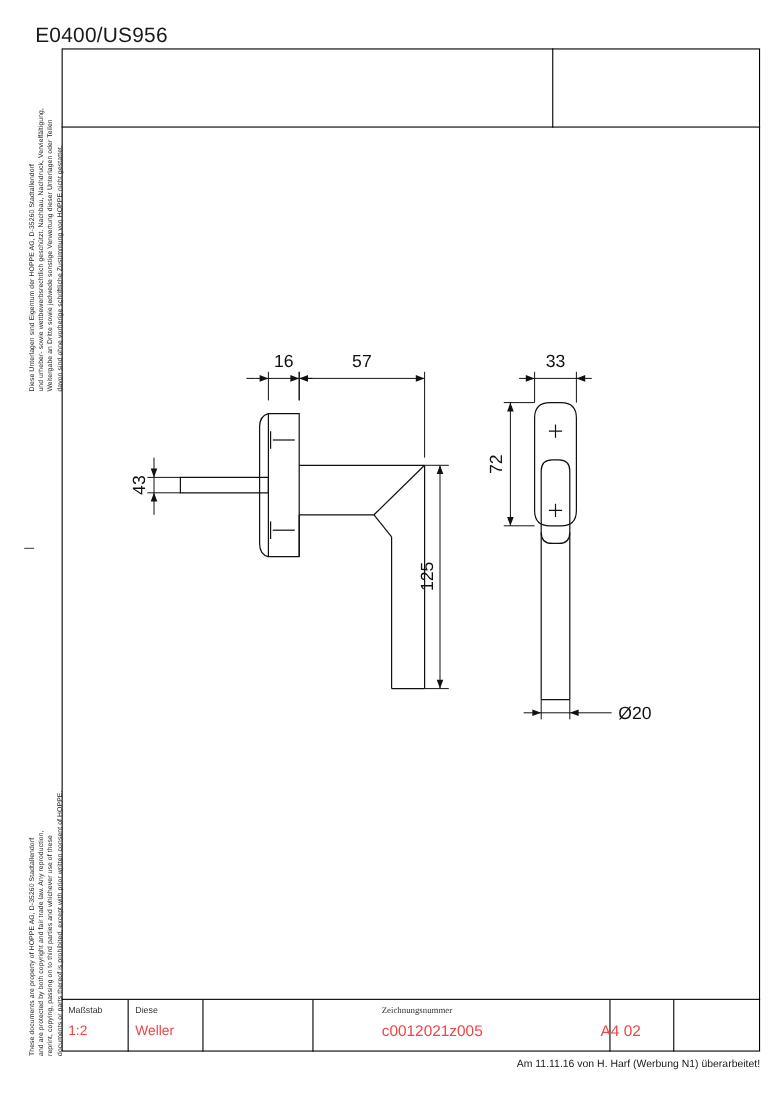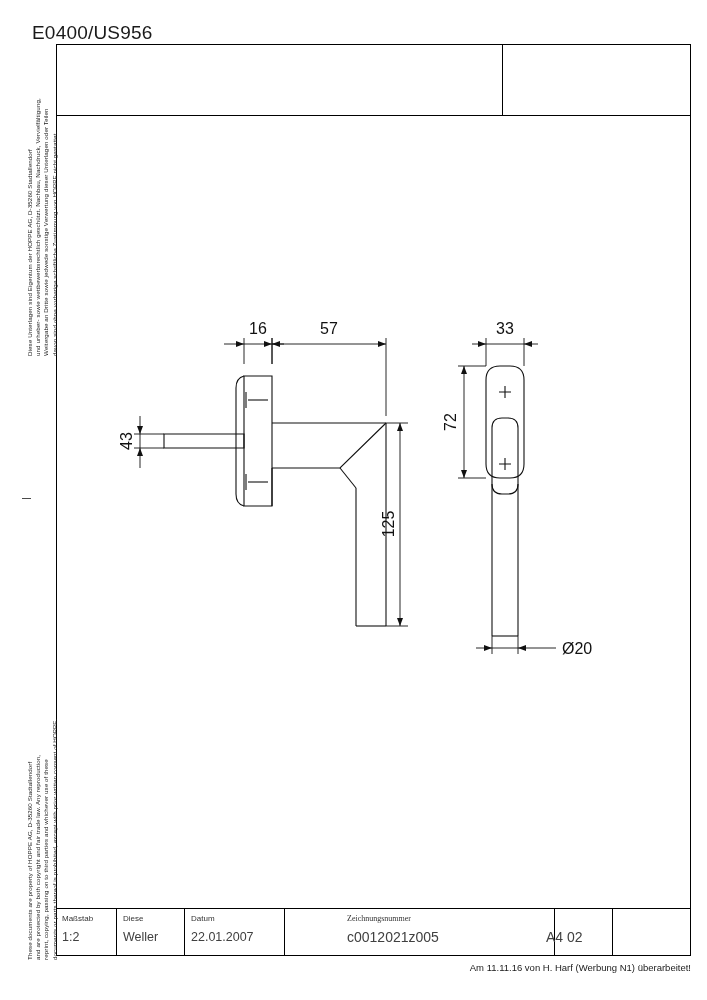--- a/index.html
+++ b/index.html
@@ -112,21 +112,21 @@
     position: absolute;
     left: 6px; top: 5px;
     font-size: 8px;
     color: #333;
     white-space: nowrap;
   }
   .cell-value {
     position: absolute;
     left: 6px; top: 21px;
     font-size: 12.5px;
-    color: #404040;
+    color: #ef4444;
     white-space: nowrap;
   }
   .cell-value.big {
     font-size: 14px;
   }
 
   .hoppe-logo {
     position: absolute;
     right: 10px; top: 11px;
     display: flex;
@@ -311,24 +311,20 @@
     <div class="cell" style="left:0px; width:60px;">
       <div class="cell-label">Maßstab</div>
       <div class="cell-value">1:2</div>
     </div>
 
     <div class="cell" style="left:61px; width:67px;">
       <div class="cell-label">Diese</div>
       <div class="cell-value">Weller</div>
     </div>
 
-    <div class="cell" style="left:129px; width:99px;">
-      <div class="cell-label">Datum</div>
-      <div class="cell-value">22.01.2007</div>
-    </div>
 
     <div class="cell" style="left:229px; width:269px;">
       <div class="cell-label" style="left:62px;font-family:Liberation Serif, serif;">Zeichnungsnummer</div>
       <div class="cell-value big" style="left:62px; top:20px;">c0012021z005</div>
     </div>
 
     <div class="cell" style="left:486px; width:57px;">
       <div class="cell-value big" style="left:4px; top:20px;">A4 02</div>
     </div>
 

